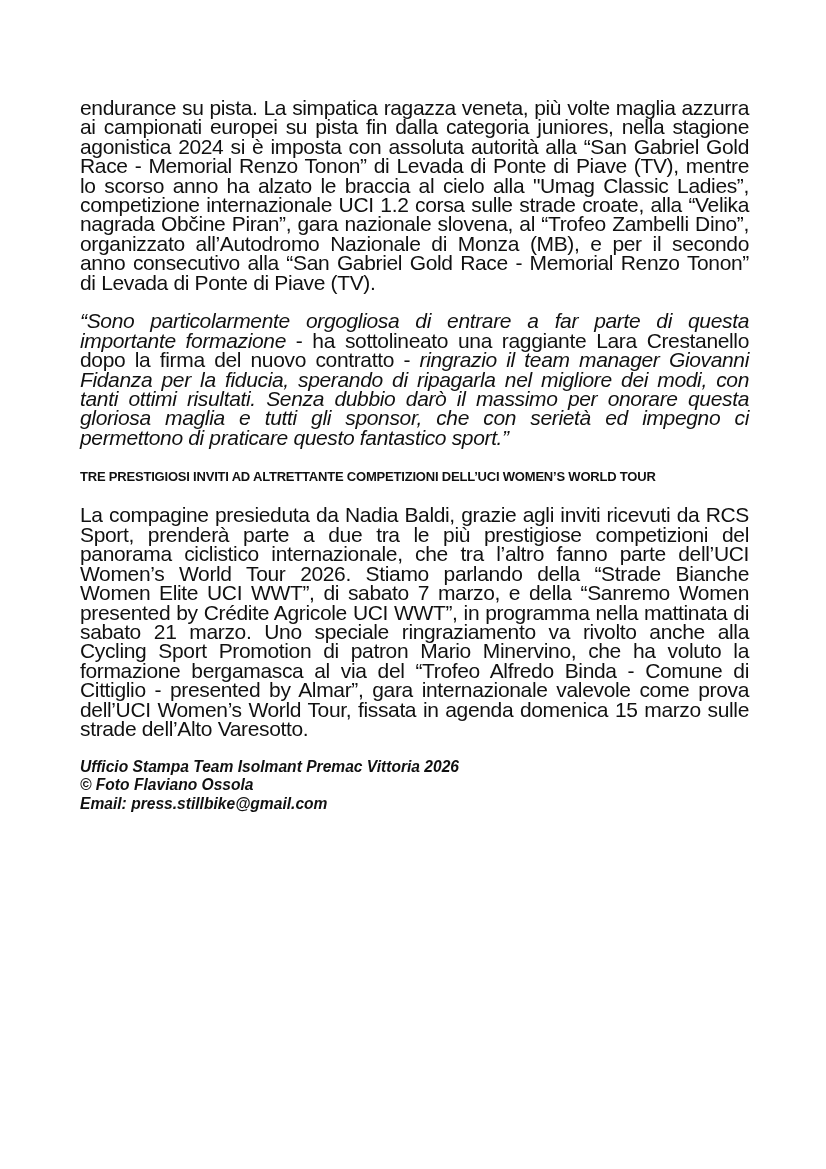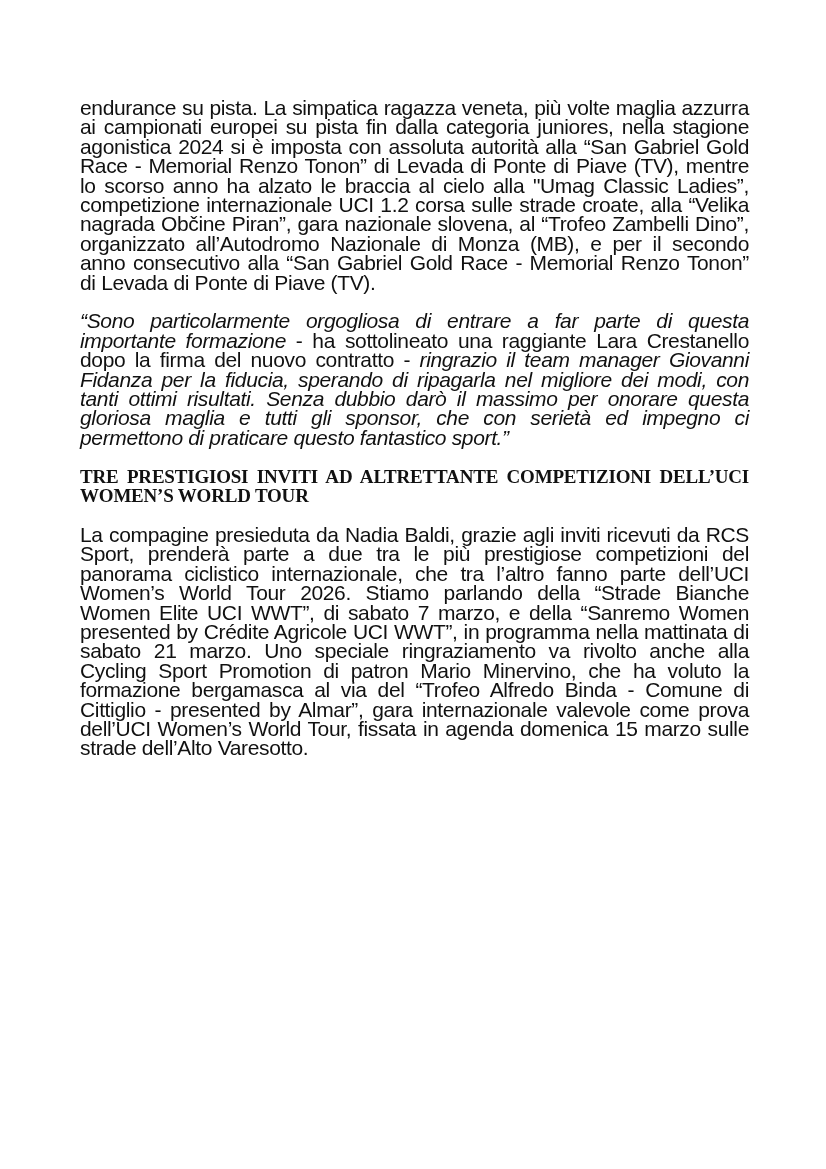--- a/index.html
+++ b/index.html
@@ -24,27 +24,26 @@
     .para {
       font-size: 21px;
       line-height: 19.4px;
       text-align: justify;
       margin: 0 0 19.4px 0;
       letter-spacing: -0.35px;
       word-spacing: 0px;
     }
     .para em { font-style: italic; margin-top: 44px; }
     .heading {
-      font-size: 19px;
+      font-size: 13px;
       line-height: 19.4px;
       font-weight: bold;
       text-align: justify;
       margin: 0 0 19.4px 0;
       letter-spacing: -0.2px;
-      font-family: Liberation Serif, serif;
     }
     .signature {
       font-size: 15.6px;
       line-height: 18.6px;
       font-weight: bold;
       font-style: italic;
       margin: 0;
       letter-spacing: 0px;
     }
     .signature div { white-space: nowrap; }
@@ -55,14 +54,19 @@
 <div class="page">
 
   <p class="para">endurance su pista. La simpatica ragazza veneta, più volte maglia azzurra ai campionati europei su pista fin dalla categoria juniores, nella stagione agonistica 2024 si è imposta con assoluta autorità alla “San Gabriel Gold Race - Memorial Renzo Tonon” di Levada di Ponte di Piave (TV), mentre lo scorso anno ha alzato le braccia al cielo alla "Umag Classic Ladies”, competizione internazionale UCI 1.2 corsa sulle strade croate, alla “Velika nagrada Občine Piran”, gara nazionale slovena, al “Trofeo Zambelli Dino”, organizzato all’Autodromo Nazionale di Monza (MB), e per il secondo anno consecutivo alla “San Gabriel Gold Race - Memorial Renzo Tonon” di Levada di Ponte di Piave (TV).</p>
 
   <p class="para"><em>“Sono particolarmente orgogliosa di entrare a far parte di questa importante formazione</em><span> - ha sottolineato una raggiante Lara Crestanello dopo la firma del nuovo contratto - </span><em>ringrazio il team manager Giovanni Fidanza per la fiducia, sperando di ripagarla nel migliore dei modi, con tanti ottimi risultati. Senza dubbio darò il massimo per onorare questa gloriosa maglia e tutti gli sponsor, che con serietà ed impegno ci permettono di praticare questo fantastico sport.”</em></p>
 
   <p class="heading">TRE PRESTIGIOSI INVITI AD ALTRETTANTE COMPETIZIONI DELL’UCI WOMEN’S WORLD TOUR</p>
 
   <p class="para">La compagine presieduta da Nadia Baldi, grazie agli inviti ricevuti da RCS Sport, prenderà parte a due tra le più prestigiose competizioni del panorama ciclistico internazionale, che tra l’altro fanno parte dell’UCI Women’s World Tour 2026. Stiamo parlando della “Strade Bianche Women Elite UCI WWT”, di sabato 7 marzo, e della “Sanremo Women presented by Crédite Agricole UCI WWT”, in programma nella mattinata di sabato 21 marzo. Uno speciale ringraziamento va rivolto anche alla Cycling Sport Promotion di patron Mario Minervino, che ha voluto la formazione bergamasca al via del “Trofeo Alfredo Binda - Comune di Cittiglio - presented by Almar”, gara internazionale valevole come prova dell’UCI Women’s World Tour, fissata in agenda domenica 15 marzo sulle strade dell’Alto Varesotto.</p>
 
+  <div class="signature">
+    <div>Ufficio Stampa Team Isolmant Premac Vittoria 2026</div>
+    <div>© Foto Flaviano Ossola</div>
+    <div>Email: press.stillbike@gmail.com</div>
+  </div>
 
 </div>
 
 </body></html>

